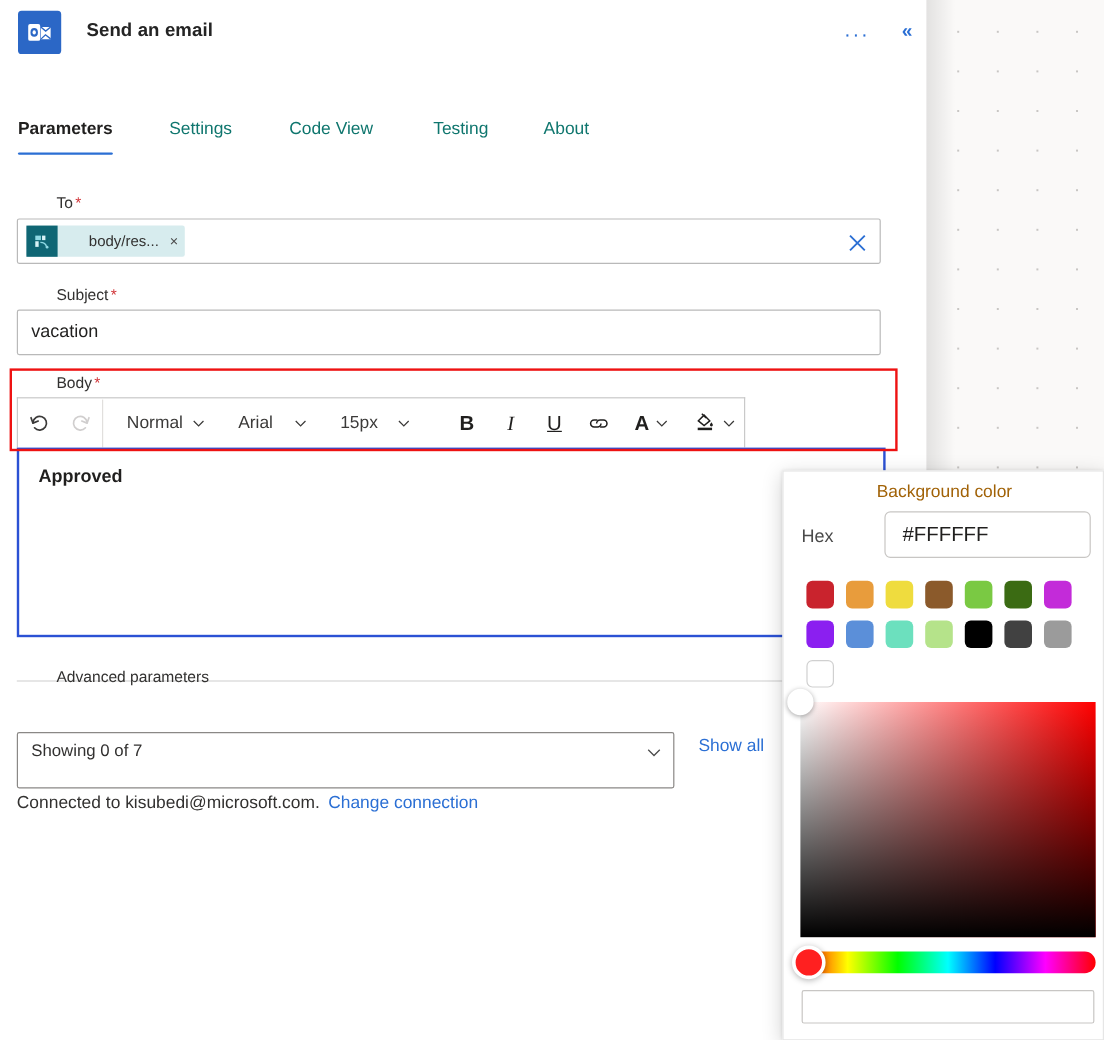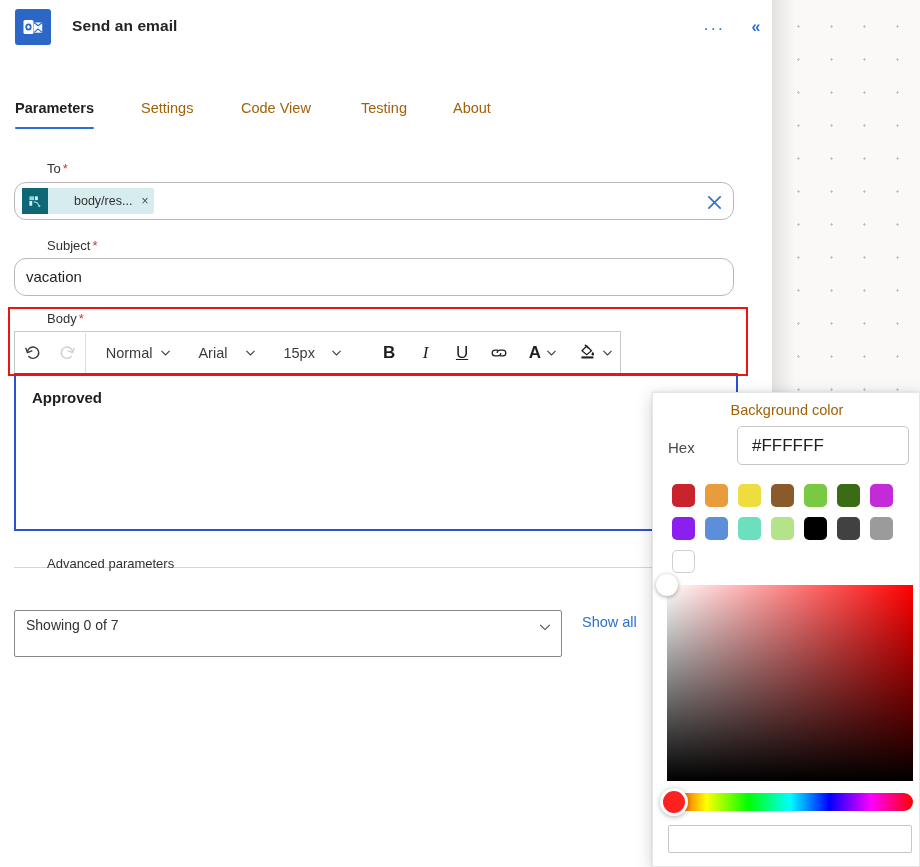--- a/index.html
+++ b/index.html
@@ -65,42 +65,42 @@
     display: flex; align-items: center; justify-content: center;
     cursor: pointer;
   }
 
   
   #tabs {
     position: absolute; left: 0; top: 88px; width: 772px; height: 42px;
   }
   .tab {
     position: absolute; top: 0; height: 40px;
-    font-size: 14.5px; color: #a16207;
+    font-size: 14.5px; color: #0f766e;
     display: flex; align-items: center;
     cursor: pointer; white-space: nowrap;
   }
   .tab.active { font-weight: bold; color: #201f1e; }
   .tab .tab-underline {
     position: absolute; left: 0; bottom: -1px; height: 2.5px; width: 100%;
     background: #2b6fd4; border-radius: 2px;
   }
 
   
   .field-label {
     position: absolute;
     font-size: 13px; color: #323130; margin-left: 33px;
   }
   .req-star { color: #d13438; font-size: 13px; margin-left: 2px; }
 
   .field-box {
     position: absolute;
     background: #ffffff;
     border: 1px solid #b9b9b9;
-    border-radius: 12px;
+    border-radius: 2px;
   }
 
   
   #to-label { left: 14px; top: 161px; }
   #to-box { left: 14px; top: 182px; width: 720px; height: 38px; }
   .chip {
     position: absolute; left: 7px; top: 5px; height: 26px;
     background: #d7ecee; border-radius: 2px;
     display: flex; align-items: center;
     padding-right: 6px;
@@ -464,20 +464,23 @@
 
   <div class="field-label" id="adv-label">Advanced parameters</div>
   <div id="adv-select">
     <div id="adv-select-value">Showing 0 of 7</div>
     <svg id="adv-select-chev" width="14" height="14" viewBox="0 0 16 16" aria-hidden="true">
       <path d="M2.5 5.5 L8 11 L13.5 5.5" fill="none" stroke="#4a4a4a" stroke-width="1.2"></path>
     </svg>
   </div>
   <div id="show-all-link">Show all</div>
 
+  <div id="connection-line">
+    <span>Connected to kisubedi@microsoft.com.</span><span id="change-connection">Change connection</span>
+  </div>
 </div>
 
 <div id="color-picker">
   <div id="cp-title">Background color</div>
   <div id="cp-hex-label">Hex</div>
   <input id="cp-hex-input" type="text" value="#FFFFFF" style="">
 
   <div class="swatch-grid">
     <div class="swatch-cell">
         <div class="swatch" style="background:#c9232d"></div>

